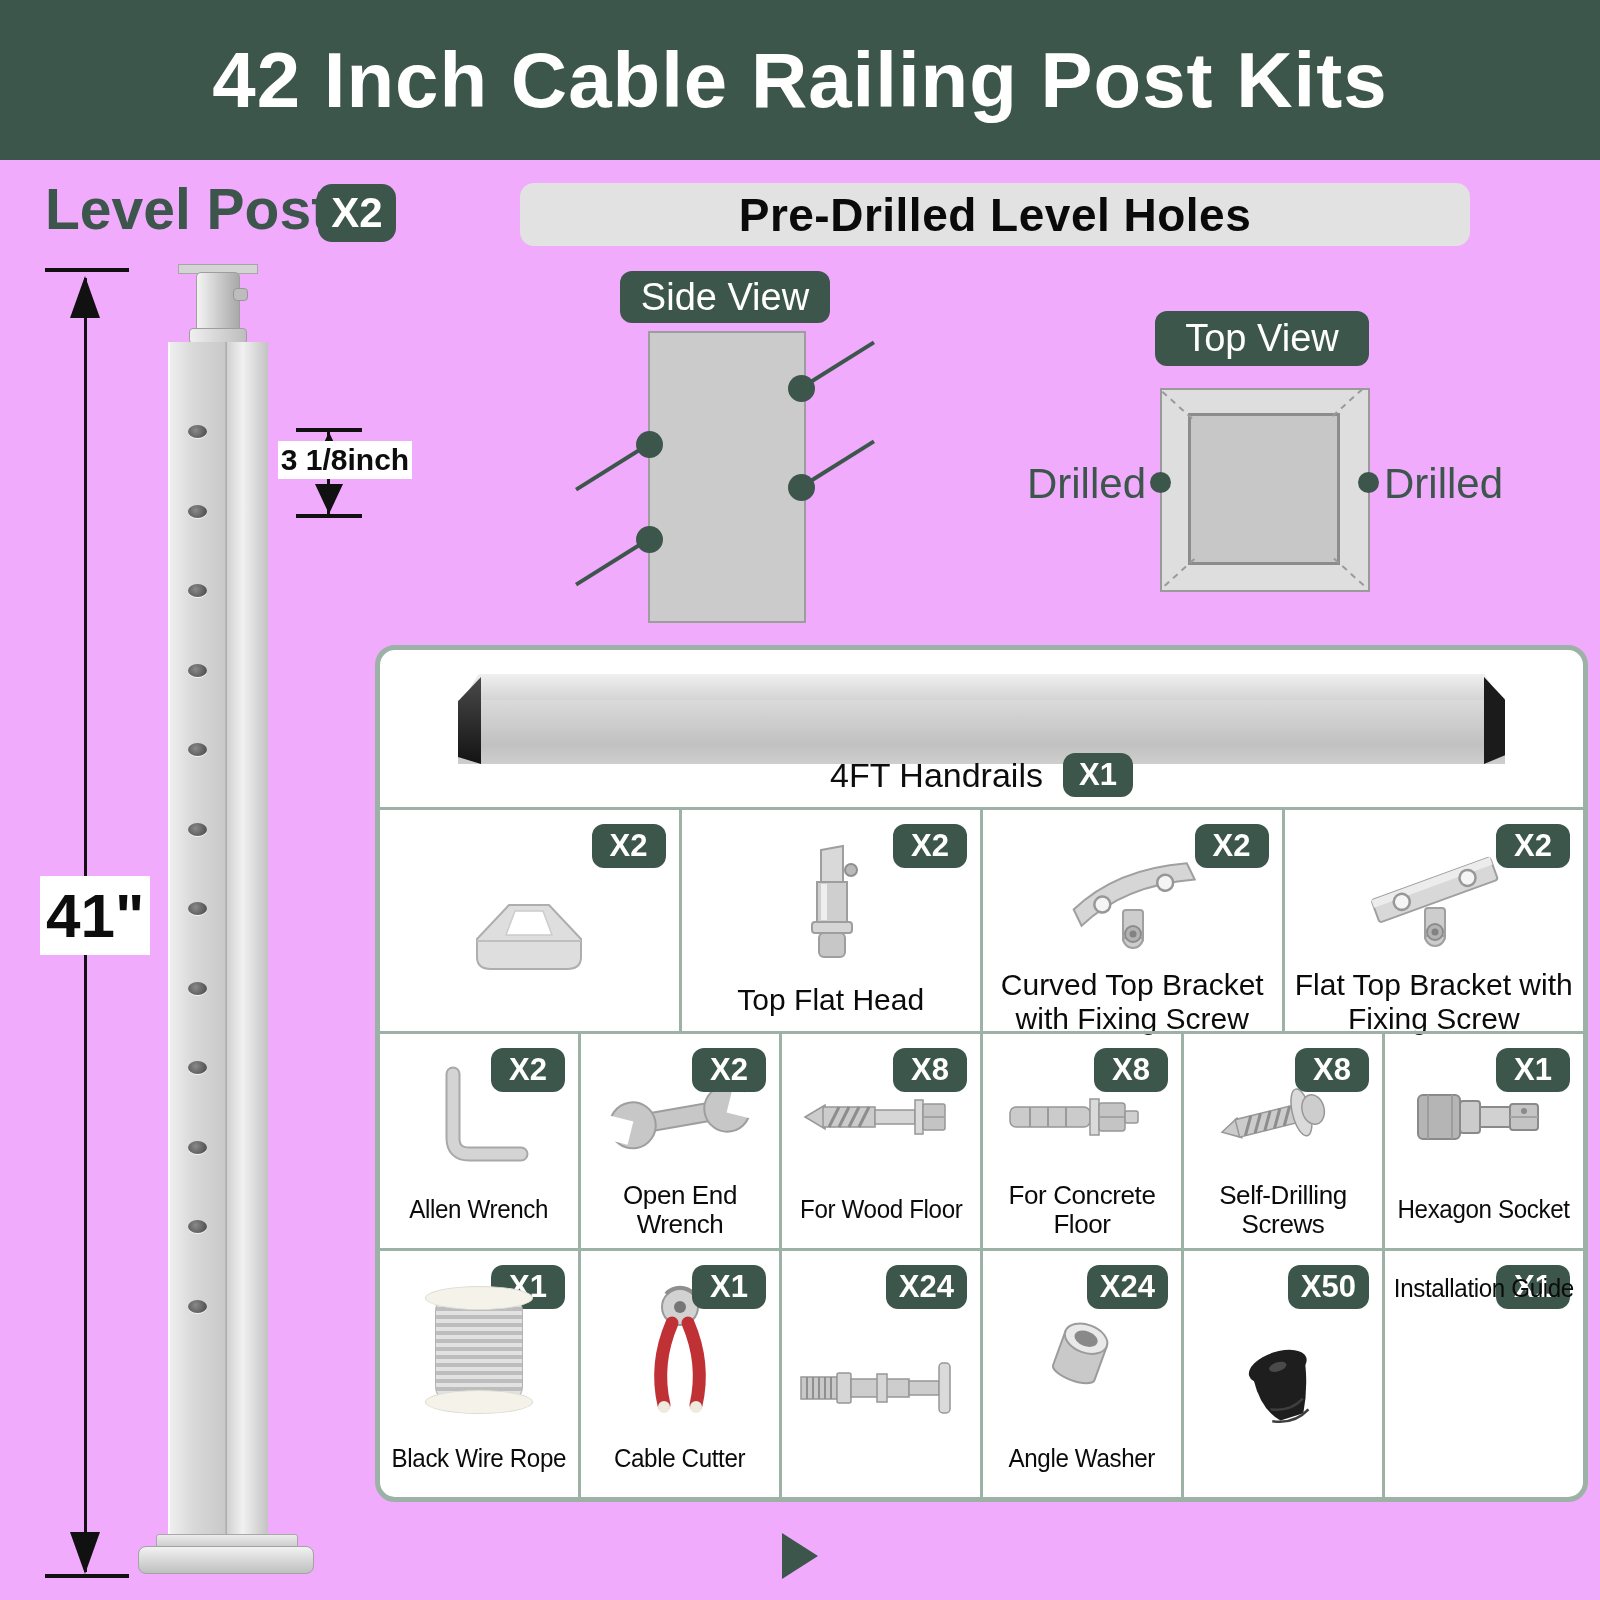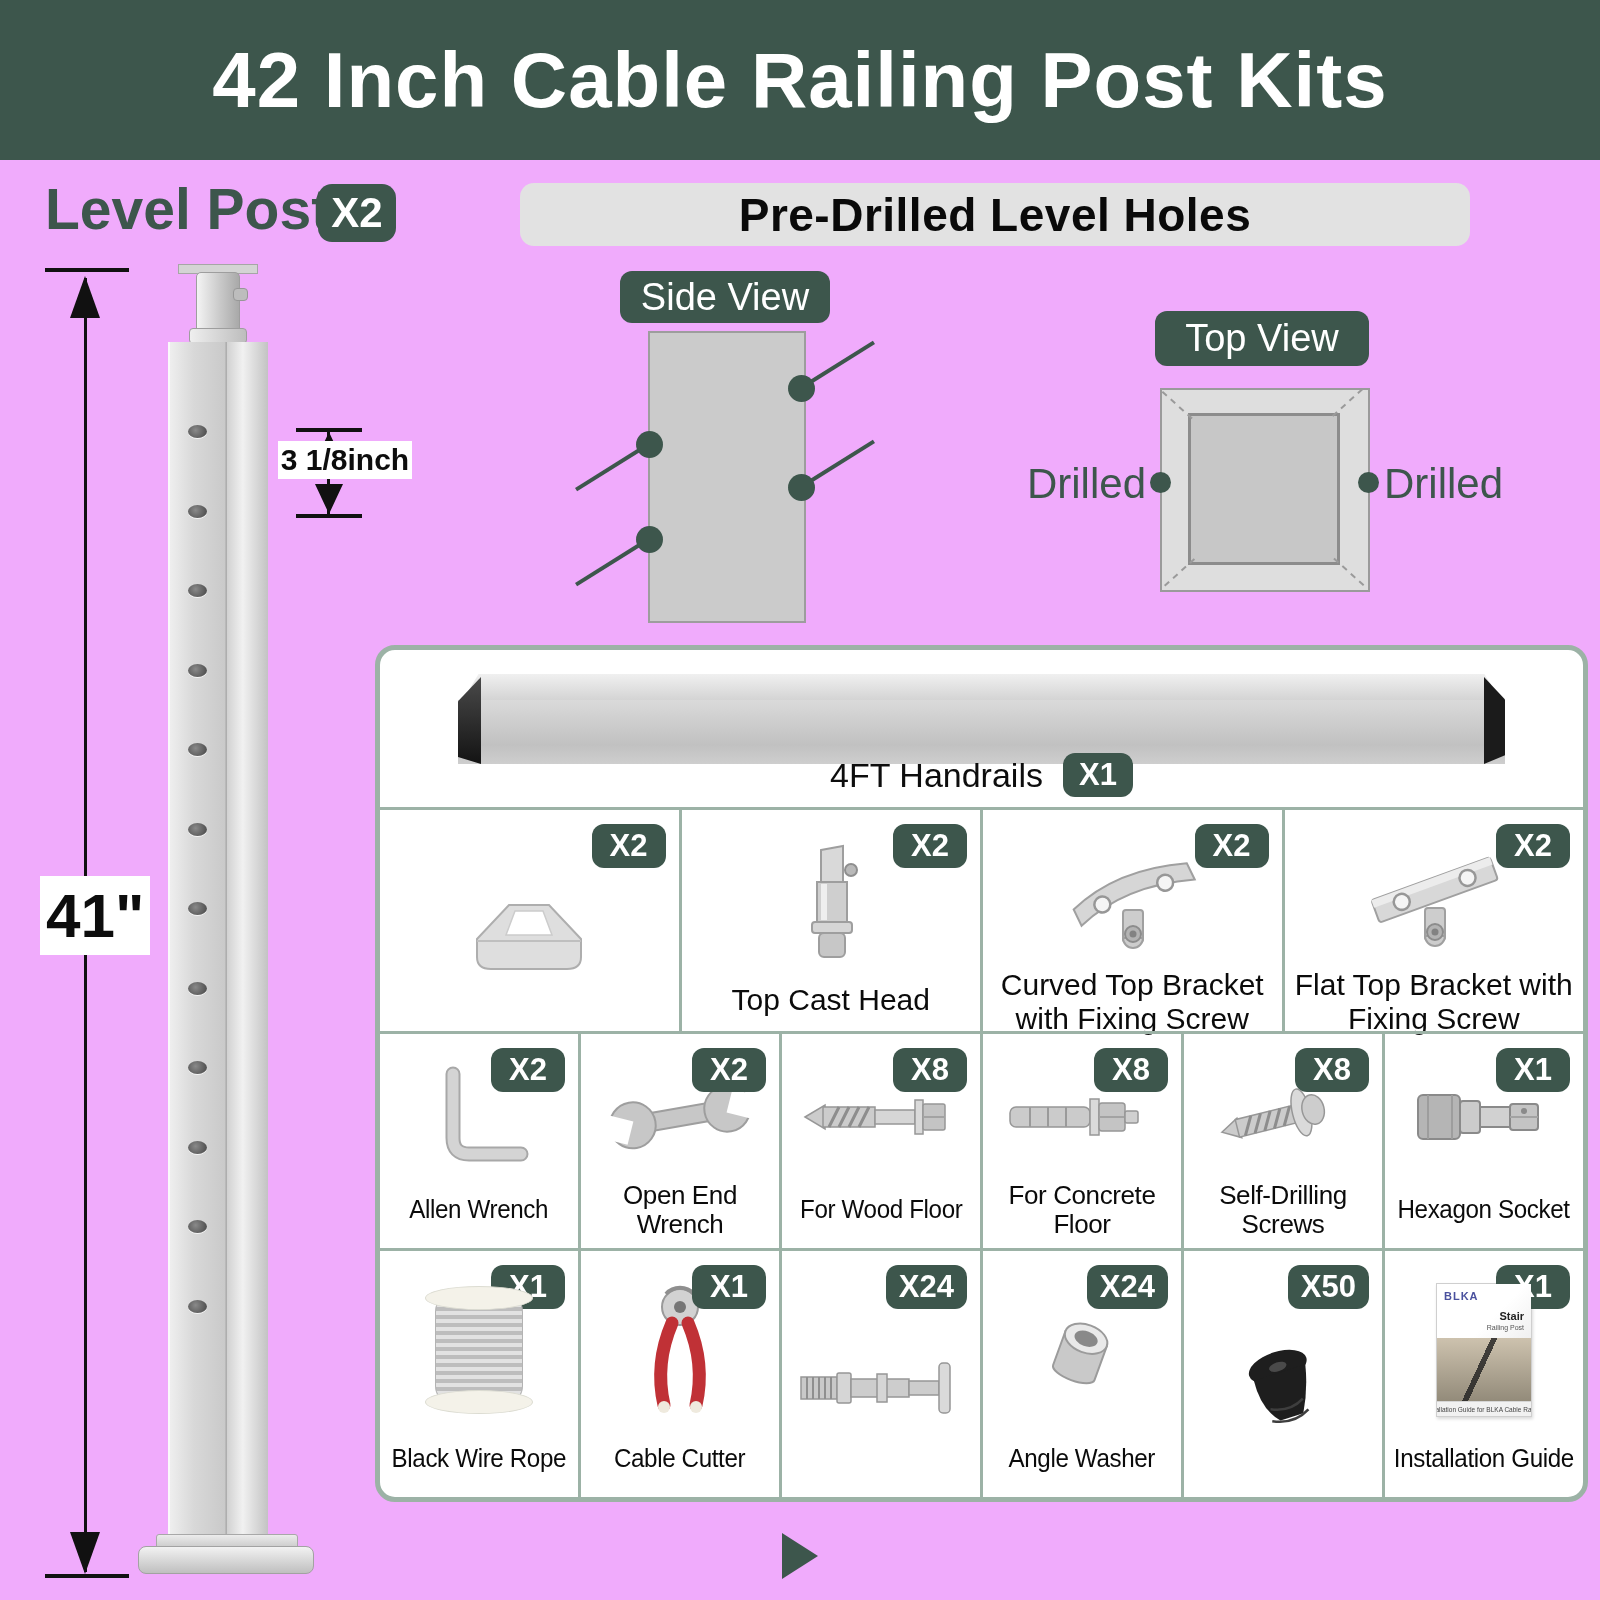--- a/index.html
+++ b/index.html
@@ -253,21 +253,21 @@
           <svg width="112" height="130" viewBox="0 0 112 130">
             <path d="M46 12 L68 8 V46 H46 Z" fill="#d9d9d9" stroke="#9e9e9e" stroke-width="2"></path>
             <rect x="42" y="44" width="30" height="40" fill="#cfcfcf" stroke="#9e9e9e" stroke-width="2"></rect>
             <rect x="46" y="46" width="6" height="36" fill="#efefef"></rect>
             <circle cx="76" cy="32" r="6" fill="#b9b9b9" stroke="#8f8f8f" stroke-width="2"></circle>
             <rect x="37" y="84" width="40" height="11" rx="3" fill="#d6d6d6" stroke="#9e9e9e" stroke-width="2"></rect>
             <rect x="44" y="95" width="26" height="24" rx="5" fill="#c7c7c7" stroke="#9e9e9e" stroke-width="2"></rect>
           </svg>
         </div>
         <div class="label-zone">
-            <span class="part-label">Top Cast Head</span>
+            <span class="part-label">Top Flat Head</span>
           </div>
       </div>
       <div class="cell">
         <span class="cell-badge">X2</span>
         <div class="icon-zone">
           <svg width="170" height="130" viewBox="0 0 170 130">
             <g transform="rotate(-26 85 52)">
               <path d="M24 44 q56 -18 122 8 l0 18 q-66 -26 -122 -8 z" fill="#d6d6d6" stroke="#a0a0a0" stroke-width="2"></path>
               <circle cx="52" cy="52" r="8" fill="#f5f5f5" stroke="#979797" stroke-width="2.5"></circle>
               <circle cx="118" cy="60" r="8" fill="#f5f5f5" stroke="#979797" stroke-width="2.5"></circle>
@@ -471,31 +471,20 @@
               <ellipse cx="60" cy="38" rx="30" ry="15" fill="#1e1e1e"></ellipse>
               <path d="M33 44 q-2 30 13 46 h24 q12 -22 17 -46 z" fill="#1e1e1e"></path>
               <path d="M40 76 q18 9 34 0 M38 88 q20 10 38 0" stroke="#3e3e3e" stroke-width="2.5" fill="none"></path>
               <ellipse cx="60" cy="38" rx="9" ry="4.5" fill="#4a4a4a"></ellipse>
             </g>
           </svg>
         </div>
       </div>
       <div class="cell">
         <span class="cell-badge">X1</span>
-        <div class="icon-zone">
-          <div class="guide-book">
-            <div class="gb-top">
-              <span class="gb-brand">BLKA</span>
-              <span class="gb-title">Stair</span>
-              <span class="gb-sub">Railing Post</span>
-            </div>
-            <div class="gb-photo"></div>
-            <div class="gb-cap">Installation Guide for BLKA Cable Railing</div>
-          </div>
-        </div>
         <div class="label-zone">
             <span class="part-label nowrap">Installation Guide</span>
           </div>
       </div>
     </div>
   </div>
 
   <div class="abs" id="footer">
     <div class="tri"></div>
   </div>

